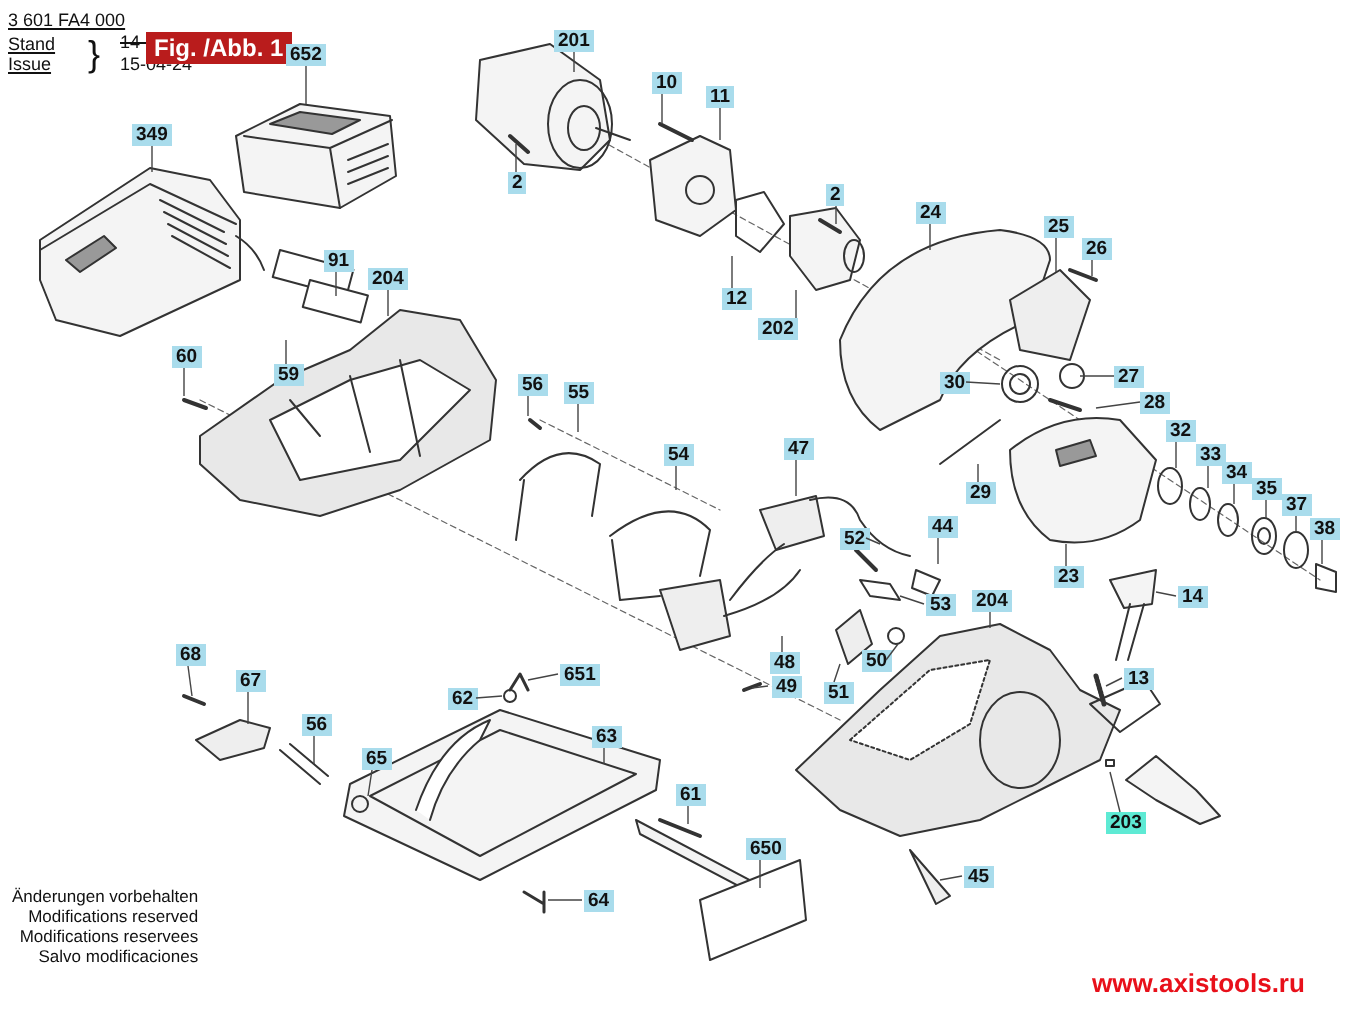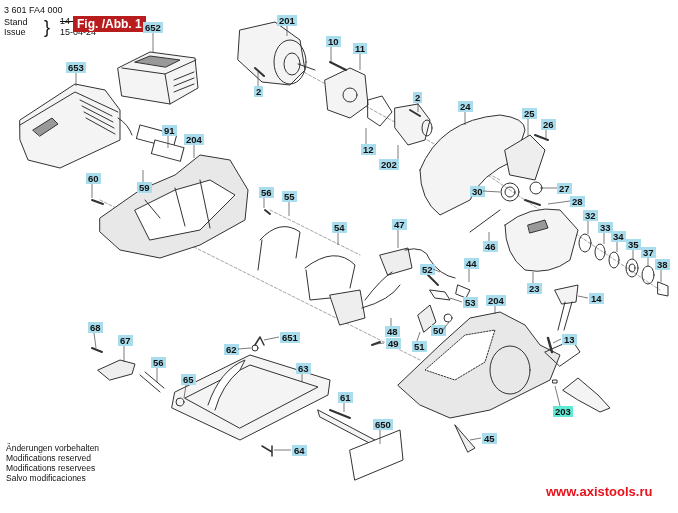--- a/index.html
+++ b/index.html
@@ -1,27 +1,27 @@
 <!DOCTYPE html>
 <html><head>
 <meta charset="utf-8">
 <style>
   html, body { margin: 0; padding: 0; background: #ffffff; }
   body { width: 678px; height: 513px; position: relative; overflow: hidden;
          font-family: "Liberation Sans", sans-serif; color: #111; }
-  .hdr { position: absolute; font-size: 9px; line-height: 11px; color: #111; }
+  .hdr { position: absolute; font-size: 9px; line-height: 11px; color: #111; text-decoration: underline; }
   .doc-number { left: 4px; top: 5px; }
   .stand { left: 4px; top: 17px; }
   .issue { left: 4px; top: 27px; }
   .brace { position: absolute; left: 44px; top: 17px; font-size: 18px; line-height: 20px; }
   .date-old { position: absolute; left: 60px; top: 16px; font-size: 9px; text-decoration: line-through; }
   .date-new { position: absolute; left: 60px; top: 27px; font-size: 9px; }
   .fig { position: absolute; left: 73px; top: 16px; background: #b91c1c; color: #fff;
          font-size: 12px; font-weight: bold; padding: 1px 4px; line-height: 14px; }
-  .disclaimer { position: absolute; left: 6px; top: 443px; font-size: 8.5px; line-height: 10px; }
+  .disclaimer { position: absolute; left: 6px; top: 443px; font-size: 8.5px; line-height: 10px; text-align: right; }
   .disclaimer div { white-space: nowrap; }
   .watermark { position: absolute; left: 546px; top: 484px; font-size: 13px; font-weight: bold;
                color: #e8101a; white-space: nowrap; }
   svg.art { position: absolute; left: 0; top: 0; }
   .lbl { position: absolute; font-size: 9.5px; font-weight: bold; line-height: 11px;
          padding: 0 2px; background: #a9dcec; color: #111; white-space: nowrap; }
   .lbl.red { background: #5eead4; color: #111; }
 </style>
 </head>
 <body>
@@ -165,35 +165,35 @@
   <g>
     <line x1="330" y1="410" x2="350" y2="418" stroke-width="2"></line>
     <path d="M318 410 L390 448 L392 455 L320 417 Z" fill="#f4f4f4"></path>
     <path d="M350 450 L400 430 L403 460 L355 480 Z" fill="#fff"></path>
     <path d="M262 446 L272 452 M272 446 L272 456" stroke-width="1.5"></path>
     <path d="M455 425 L475 448 L468 452 Z" fill="#eee"></path>
   </g>
 </svg>
 
 <div class="lbl" style="left:143px;top:22px">652</div>
-<div class="lbl" style="left:66px;top:62px">653</div>
+<div class="lbl" style="left:66px;top:62px">349</div>
 <div class="lbl" style="left:277px;top:15px">201</div>
 <div class="lbl" style="left:326px;top:36px">10</div>
 <div class="lbl" style="left:353px;top:43px">11</div>
 <div class="lbl" style="left:254px;top:86px">2</div>
 <div class="lbl" style="left:413px;top:92px">2</div>
 <div class="lbl" style="left:361px;top:144px">12</div>
 <div class="lbl" style="left:379px;top:159px">202</div>
 <div class="lbl" style="left:458px;top:101px">24</div>
 <div class="lbl" style="left:522px;top:108px">25</div>
 <div class="lbl" style="left:541px;top:119px">26</div>
 <div class="lbl" style="left:557px;top:183px">27</div>
 <div class="lbl" style="left:570px;top:196px">28</div>
 <div class="lbl" style="left:470px;top:186px">30</div>
-<div class="lbl" style="left:483px;top:241px">46</div>
+<div class="lbl" style="left:483px;top:241px">29</div>
 <div class="lbl" style="left:527px;top:283px">23</div>
 <div class="lbl" style="left:583px;top:210px">32</div>
 <div class="lbl" style="left:598px;top:222px">33</div>
 <div class="lbl" style="left:611px;top:231px">34</div>
 <div class="lbl" style="left:626px;top:239px">35</div>
 <div class="lbl" style="left:641px;top:247px">37</div>
 <div class="lbl" style="left:655px;top:259px">38</div>
 <div class="lbl" style="left:162px;top:125px">91</div>
 <div class="lbl" style="left:184px;top:134px">204</div>
 <div class="lbl" style="left:137px;top:182px">59</div>

